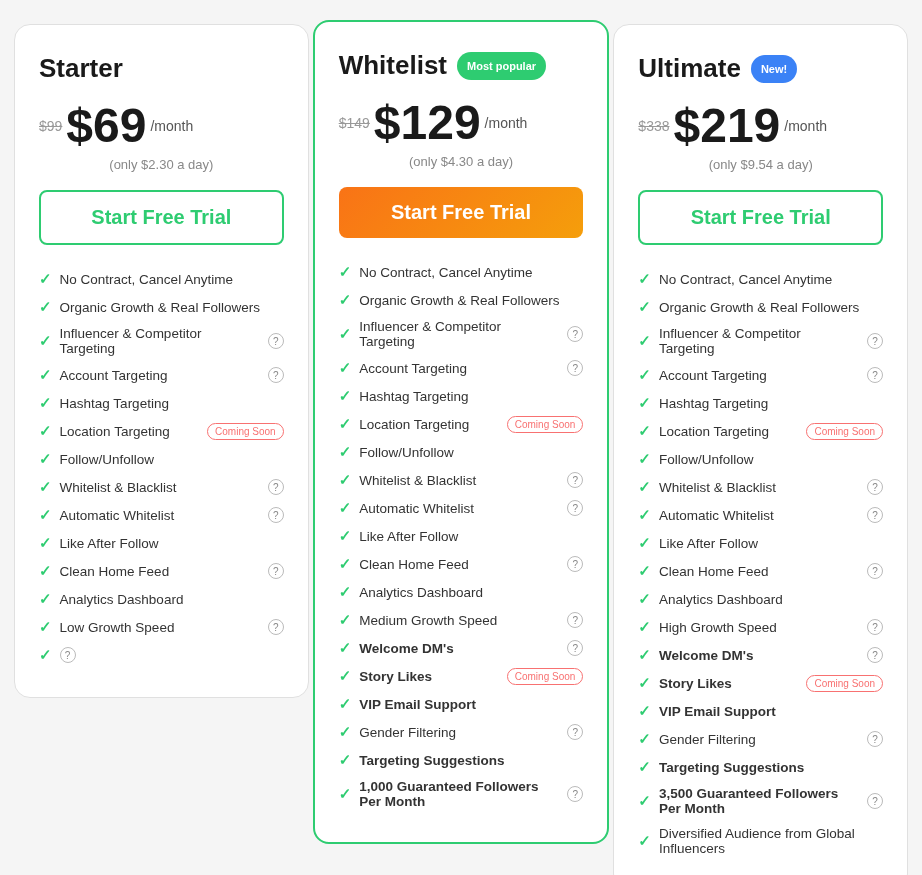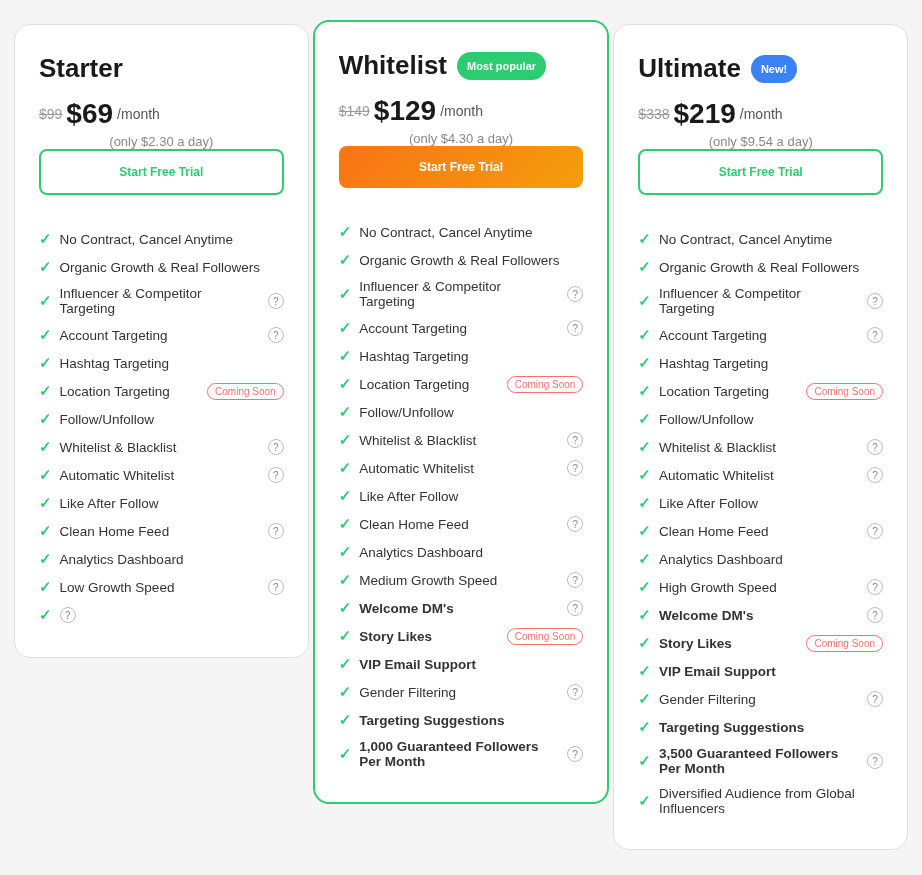--- a/index.html
+++ b/index.html
@@ -62,43 +62,44 @@
       align-items: center;
       gap: 4px;
       margin-bottom: 4px;
     }
     .original-price {
       font-size: 14px;
       color: #999;
       text-decoration: line-through;
     }
     .current-price {
-      font-size: 28px;
+      font-size: 48px;
       font-weight: 800;
       color: #1a1a1a;
     }
     .per-month {
       font-size: 14px;
       color: #555;
       font-weight: 500;
     }
     .per-day {
       font-size: 13px;
       color: #888;
+      margin-bottom: 18px;
       text-align: center;
     }
     .cta-button {
       width: 100%;
       padding: 14px;
       border-radius: 8px;
-      font-size: 12px;
+      font-size: 20px;
       font-weight: 700;
       cursor: pointer;
       border: none;
-      margin-bottom: 30px;
+      margin-bottom: 20px;
     }
     .cta-default {
       background: #fff;
       border: 2px solid #2ecc71;
       color: #2ecc71;
     }
     .cta-featured {
       background: linear-gradient(135deg, #f97316, #f59e0b);
       color: #fff;
       border: none;

